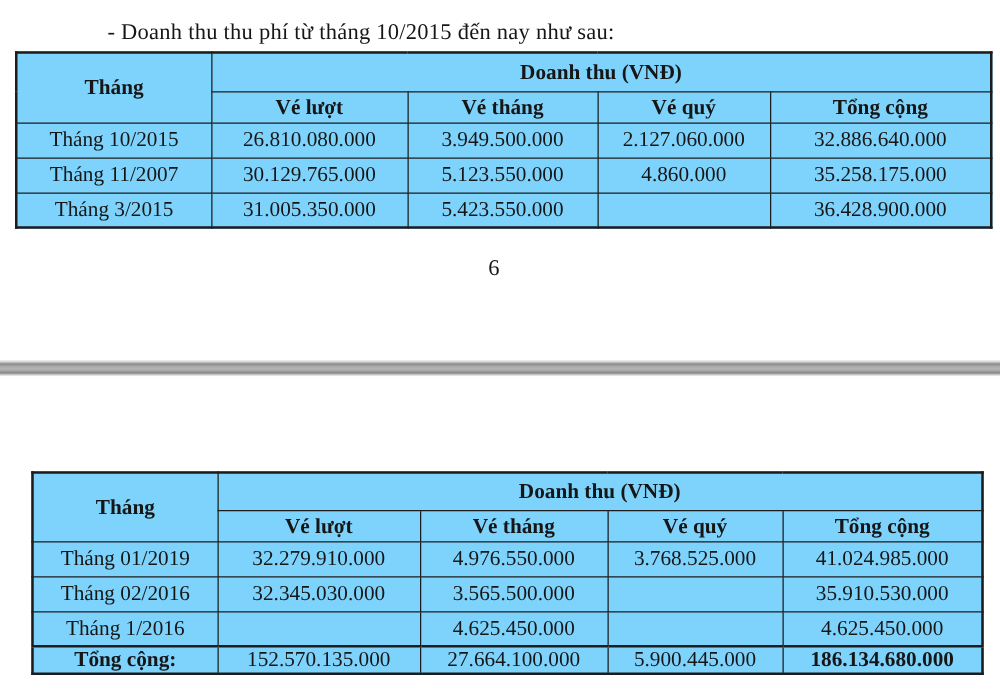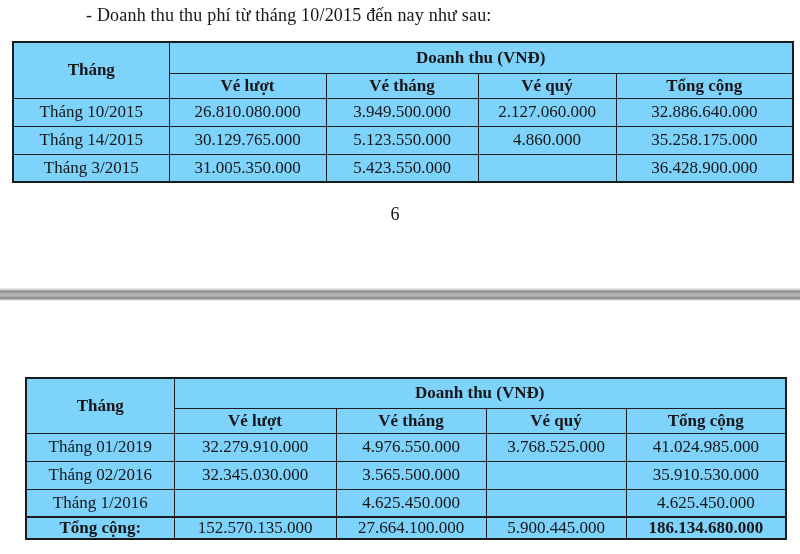--- a/index.html
+++ b/index.html
@@ -11,21 +11,21 @@
     width: 800px;
     height: 554px;
     position: relative;
     font-family: "Liberation Serif", "DejaVu Serif", serif;
     color: #161616;
     overflow: hidden;
   }
   .heading {
     position: absolute;
     left: 86px;
-    top: 5px;
+    top: 15px;
     font-size: 18px;
     letter-spacing: 0.2px;
     white-space: nowrap;
   }
   table.rev {
     position: absolute;
     border-collapse: collapse;
     table-layout: fixed;
     border: 2.4px solid #1c1c1c;
     background: #7dd3fc;
@@ -127,21 +127,21 @@
         <th>Tổng cộng</th>
       </tr>
       <tr class="data">
         <td class="month-cell">Tháng 10/2015</td>
         <td class="num-cell">26.810.080.000</td>
         <td class="num-cell">3.949.500.000</td>
         <td class="num-cell">2.127.060.000</td>
         <td class="num-cell">32.886.640.000</td>
       </tr>
       <tr class="data">
-        <td class="month-cell">Tháng 14/2015</td>
+        <td class="month-cell">Tháng 11/2007</td>
         <td class="num-cell">30.129.765.000</td>
         <td class="num-cell">5.123.550.000</td>
         <td class="num-cell">4.860.000</td>
         <td class="num-cell">35.258.175.000</td>
       </tr>
       <tr class="data">
         <td class="month-cell">Tháng 3/2015</td>
         <td class="num-cell">31.005.350.000</td>
         <td class="num-cell">5.423.550.000</td>
         <td class="num-cell"></td>

